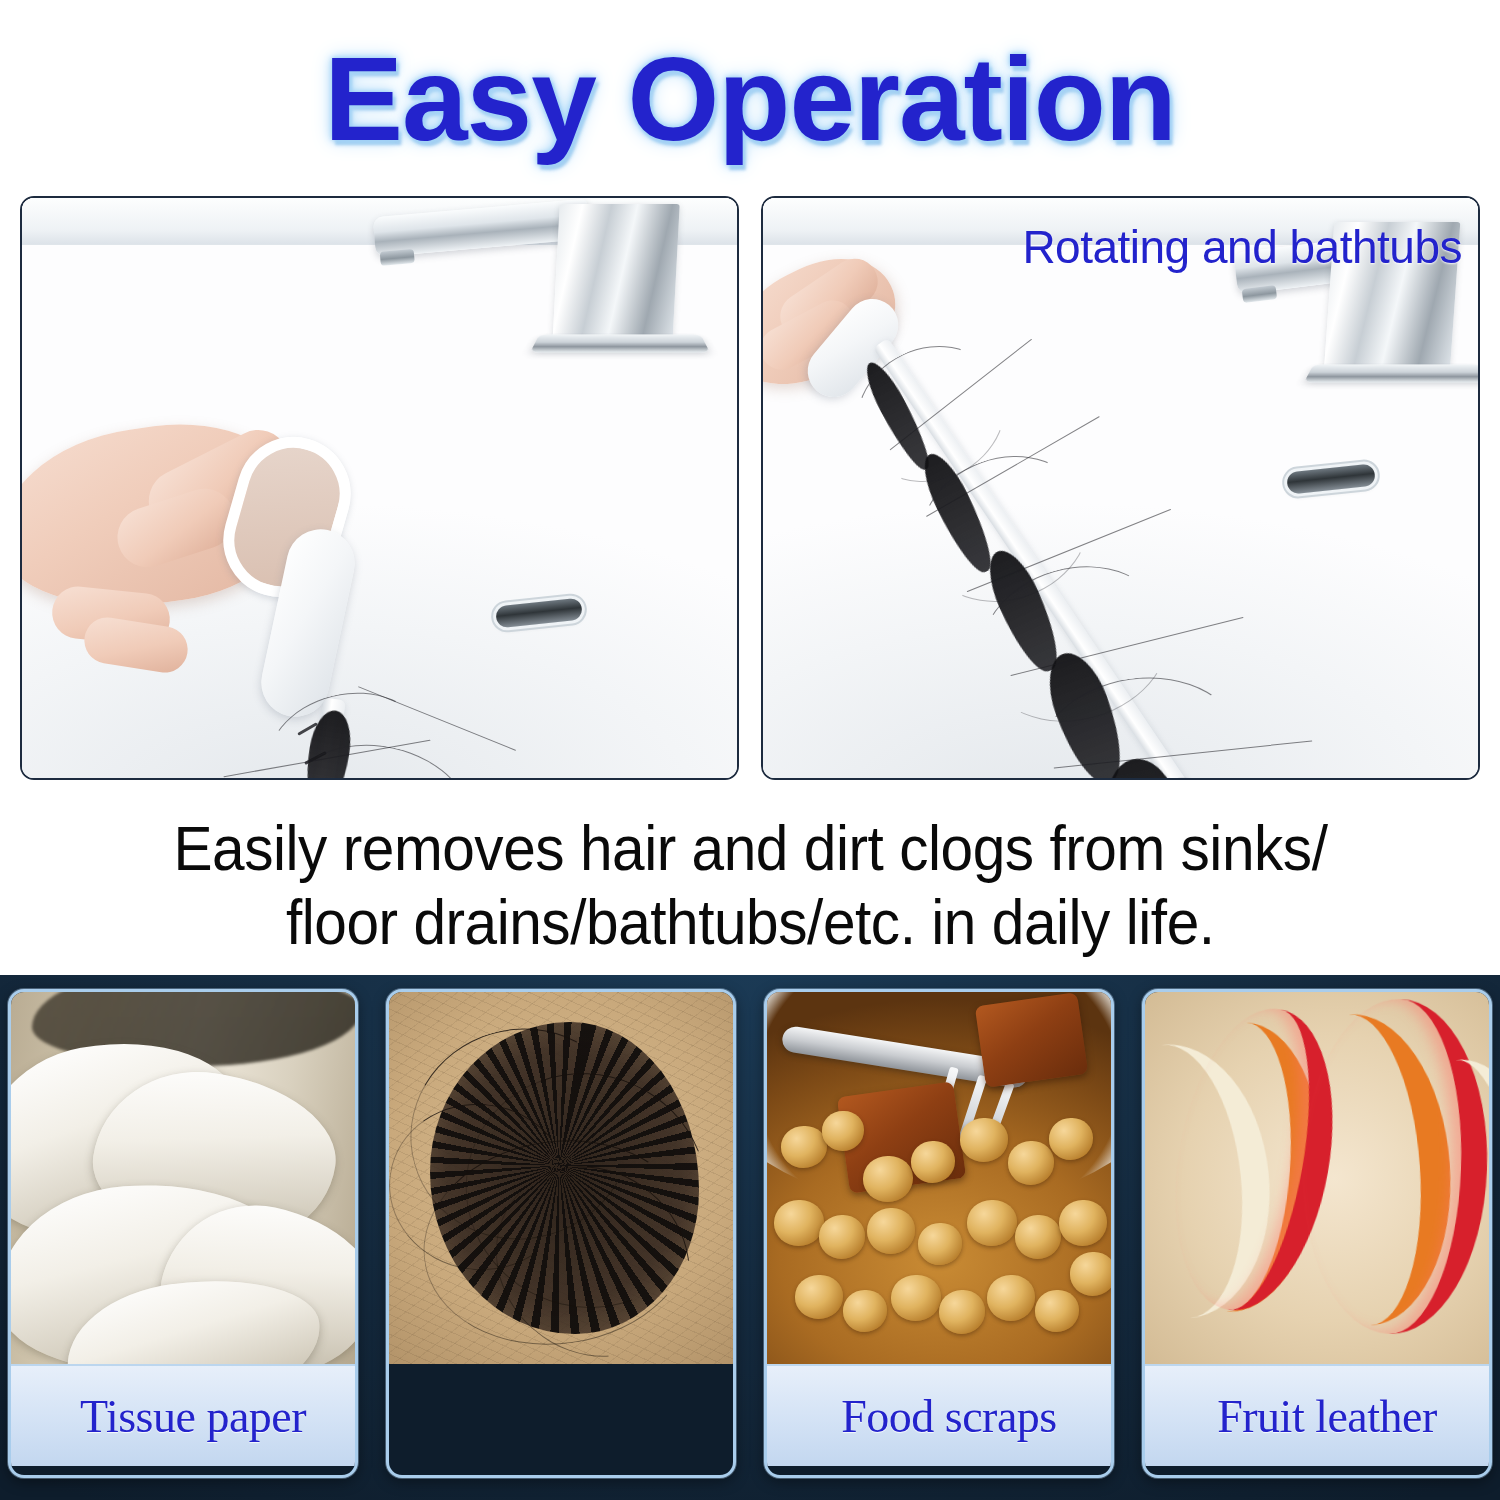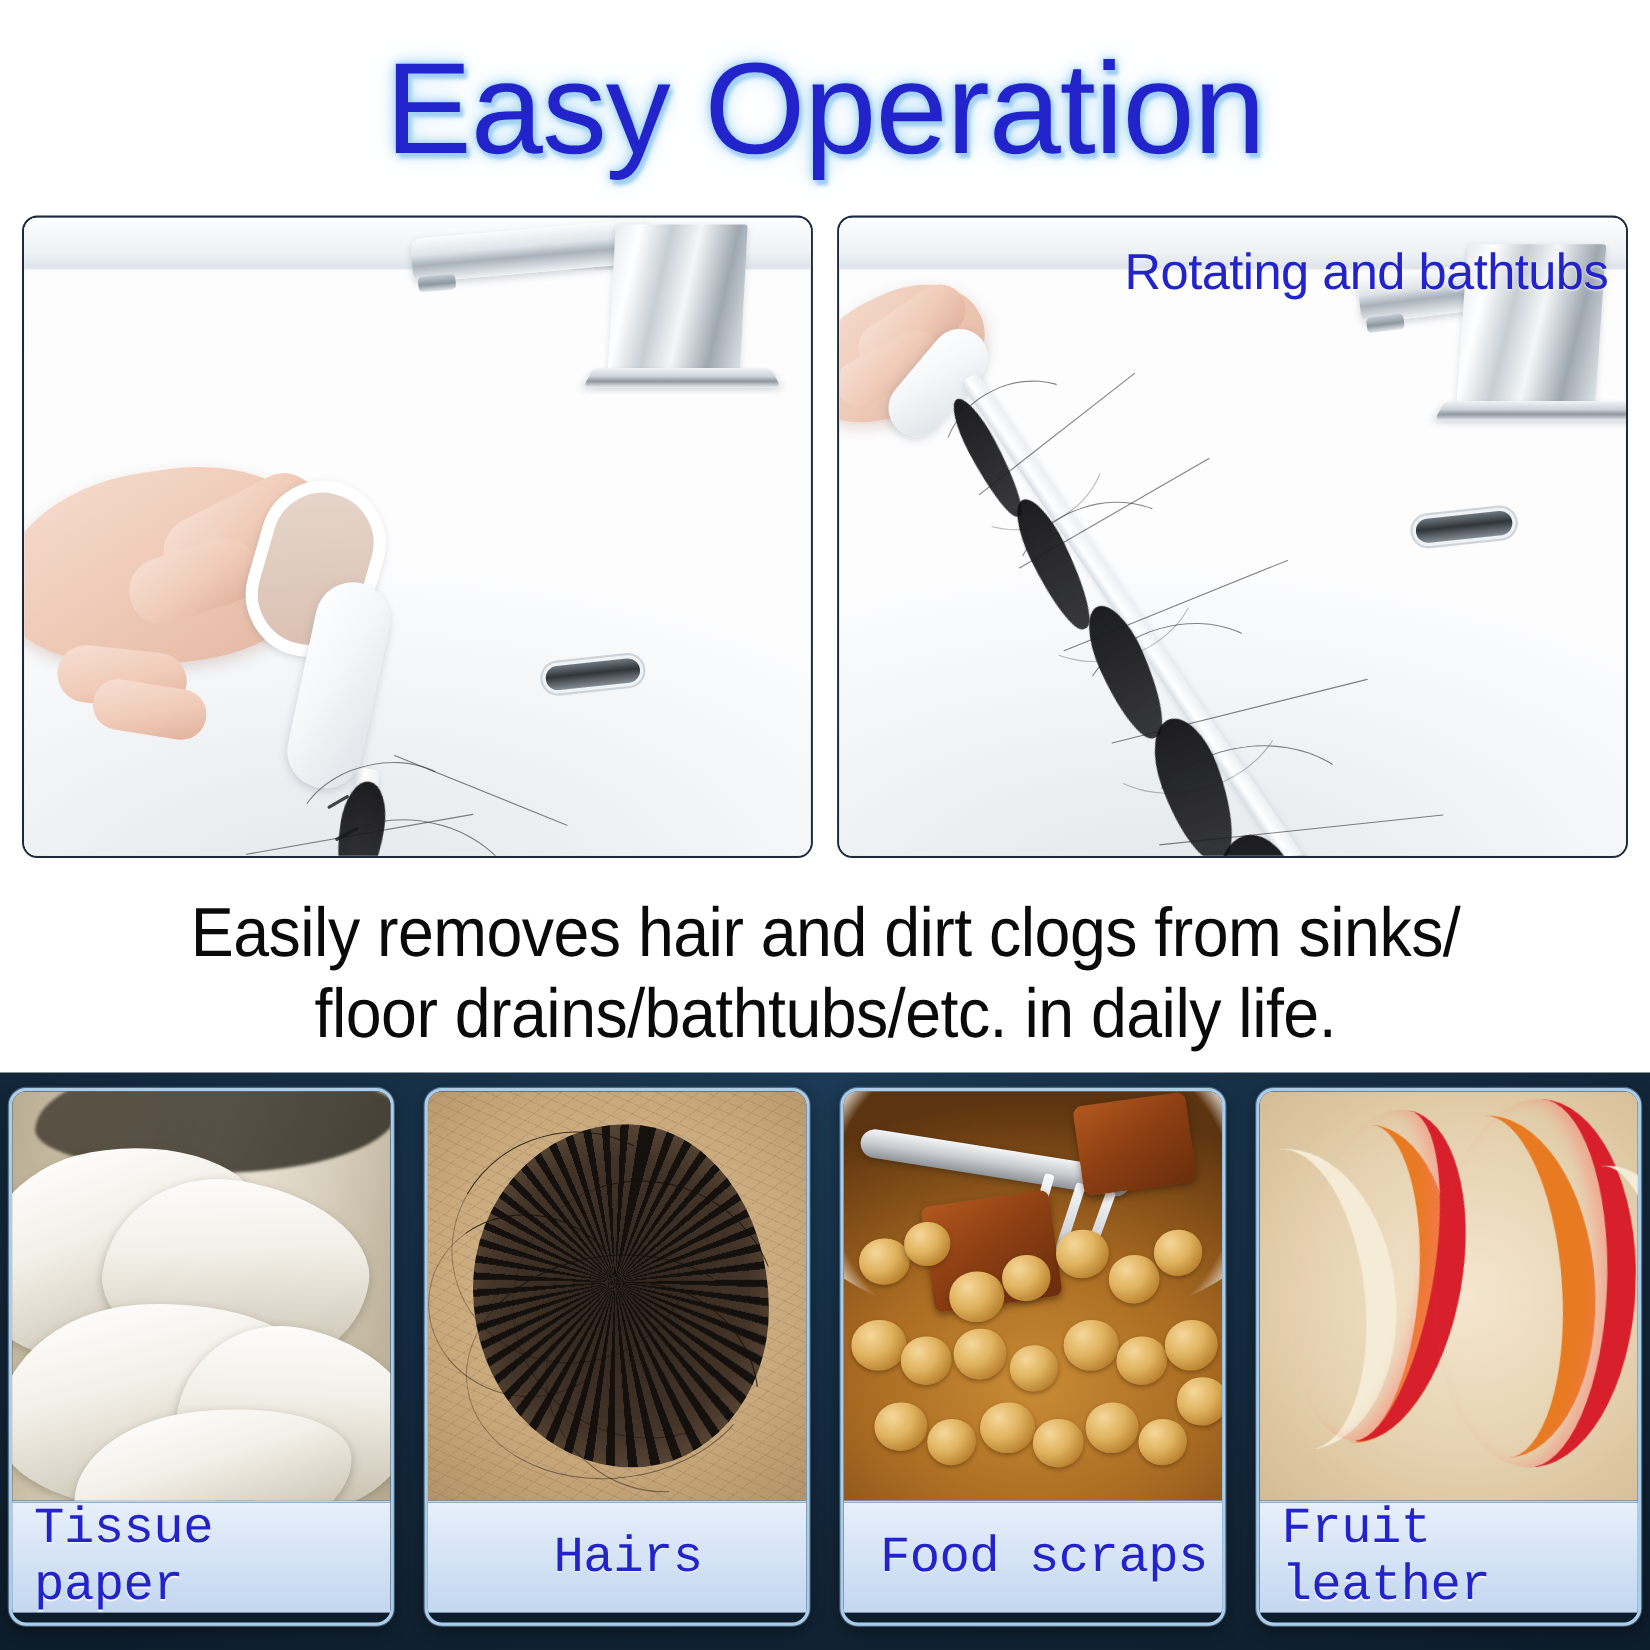--- a/index.html
+++ b/index.html
@@ -17,21 +17,21 @@
 
   
   .headline-wrap {
     position: absolute;
     left: 0; top: 24px;
     width: 1500px; height: 150px;
     display: flex; align-items: center; justify-content: center;
   }
   .headline {
     font-family: "Liberation Sans", sans-serif;
-    font-weight: normal;
+    font-weight: bold;
     font-size: 118px;
     line-height: 1;
     letter-spacing: -1px;
     color: #2323cc;
     text-shadow:
        0 0 4px #9fd2f7, 0 0 10px #9fd2f7, 0 0 20px #bfe2fb,
        3px 5px 3px rgba(120,180,230,0.75);
     white-space: nowrap;
   }
 
@@ -224,21 +224,21 @@
   }
   .card-label {
     height: 100px;
     background: linear-gradient(180deg,#e7effa 0%, #d3e2f5 55%, #c3d7ef 100%);
     display: flex; align-items: center; justify-content: center;
     border-top: 2px solid #bcd6ee;
   }
   .card-label span {
     font-size: 46px;
     color: #2323cc;
-    font-family: Liberation Mono, monospace;
+    font-family: Liberation Serif, serif;
     letter-spacing: -0.5px;
     text-shadow: 0 1px 1px rgba(255,255,255,.85);
     margin-left: 20px;
   }
 
   
   .ph-tissue {
     position:absolute; inset:0;
     background:
       linear-gradient(118deg, rgba(0,0,0,.55) 0 2px, transparent 2px 6px),
@@ -463,23 +463,20 @@
 
   <div class="card">
     <div class="card-photo">
       <div class="ph-hairs"></div>
       <div class="hair-ball"></div>
       <div class="hair-ring" style="left:6%;  top:10%; width:64%; height:56%; transform:rotate(-16deg);"></div>
       <div class="hair-ring" style="left:22%; top:22%; width:70%; height:62%; transform:rotate(24deg);"></div>
       <div class="hair-ring" style="left:10%; top:40%; width:78%; height:54%; transform:rotate(-8deg);"></div>
       <div class="hair-ring" style="left:30%; top:48%; width:58%; height:48%; transform:rotate(40deg);"></div>
       <div class="hair-ring" style="left:0%;  top:30%; width:52%; height:44%; transform:rotate(8deg);"></div>
-    </div>
-    <div class="card-label">
-      <span>Hairs</span>
     </div>
   </div>
 
   <div class="card">
     <div class="card-photo">
       <div class="ph-food"></div>
       <div class="plate-rim"></div>
 
       <div class="fork" style="left:4%; top:14%; width:72%; height:26px; transform:rotate(9deg); border-radius:14px;"></div>
       <div class="tine" style="left:50%; top:20%; width:9px;  height:80px; transform:rotate(16deg);"></div>

